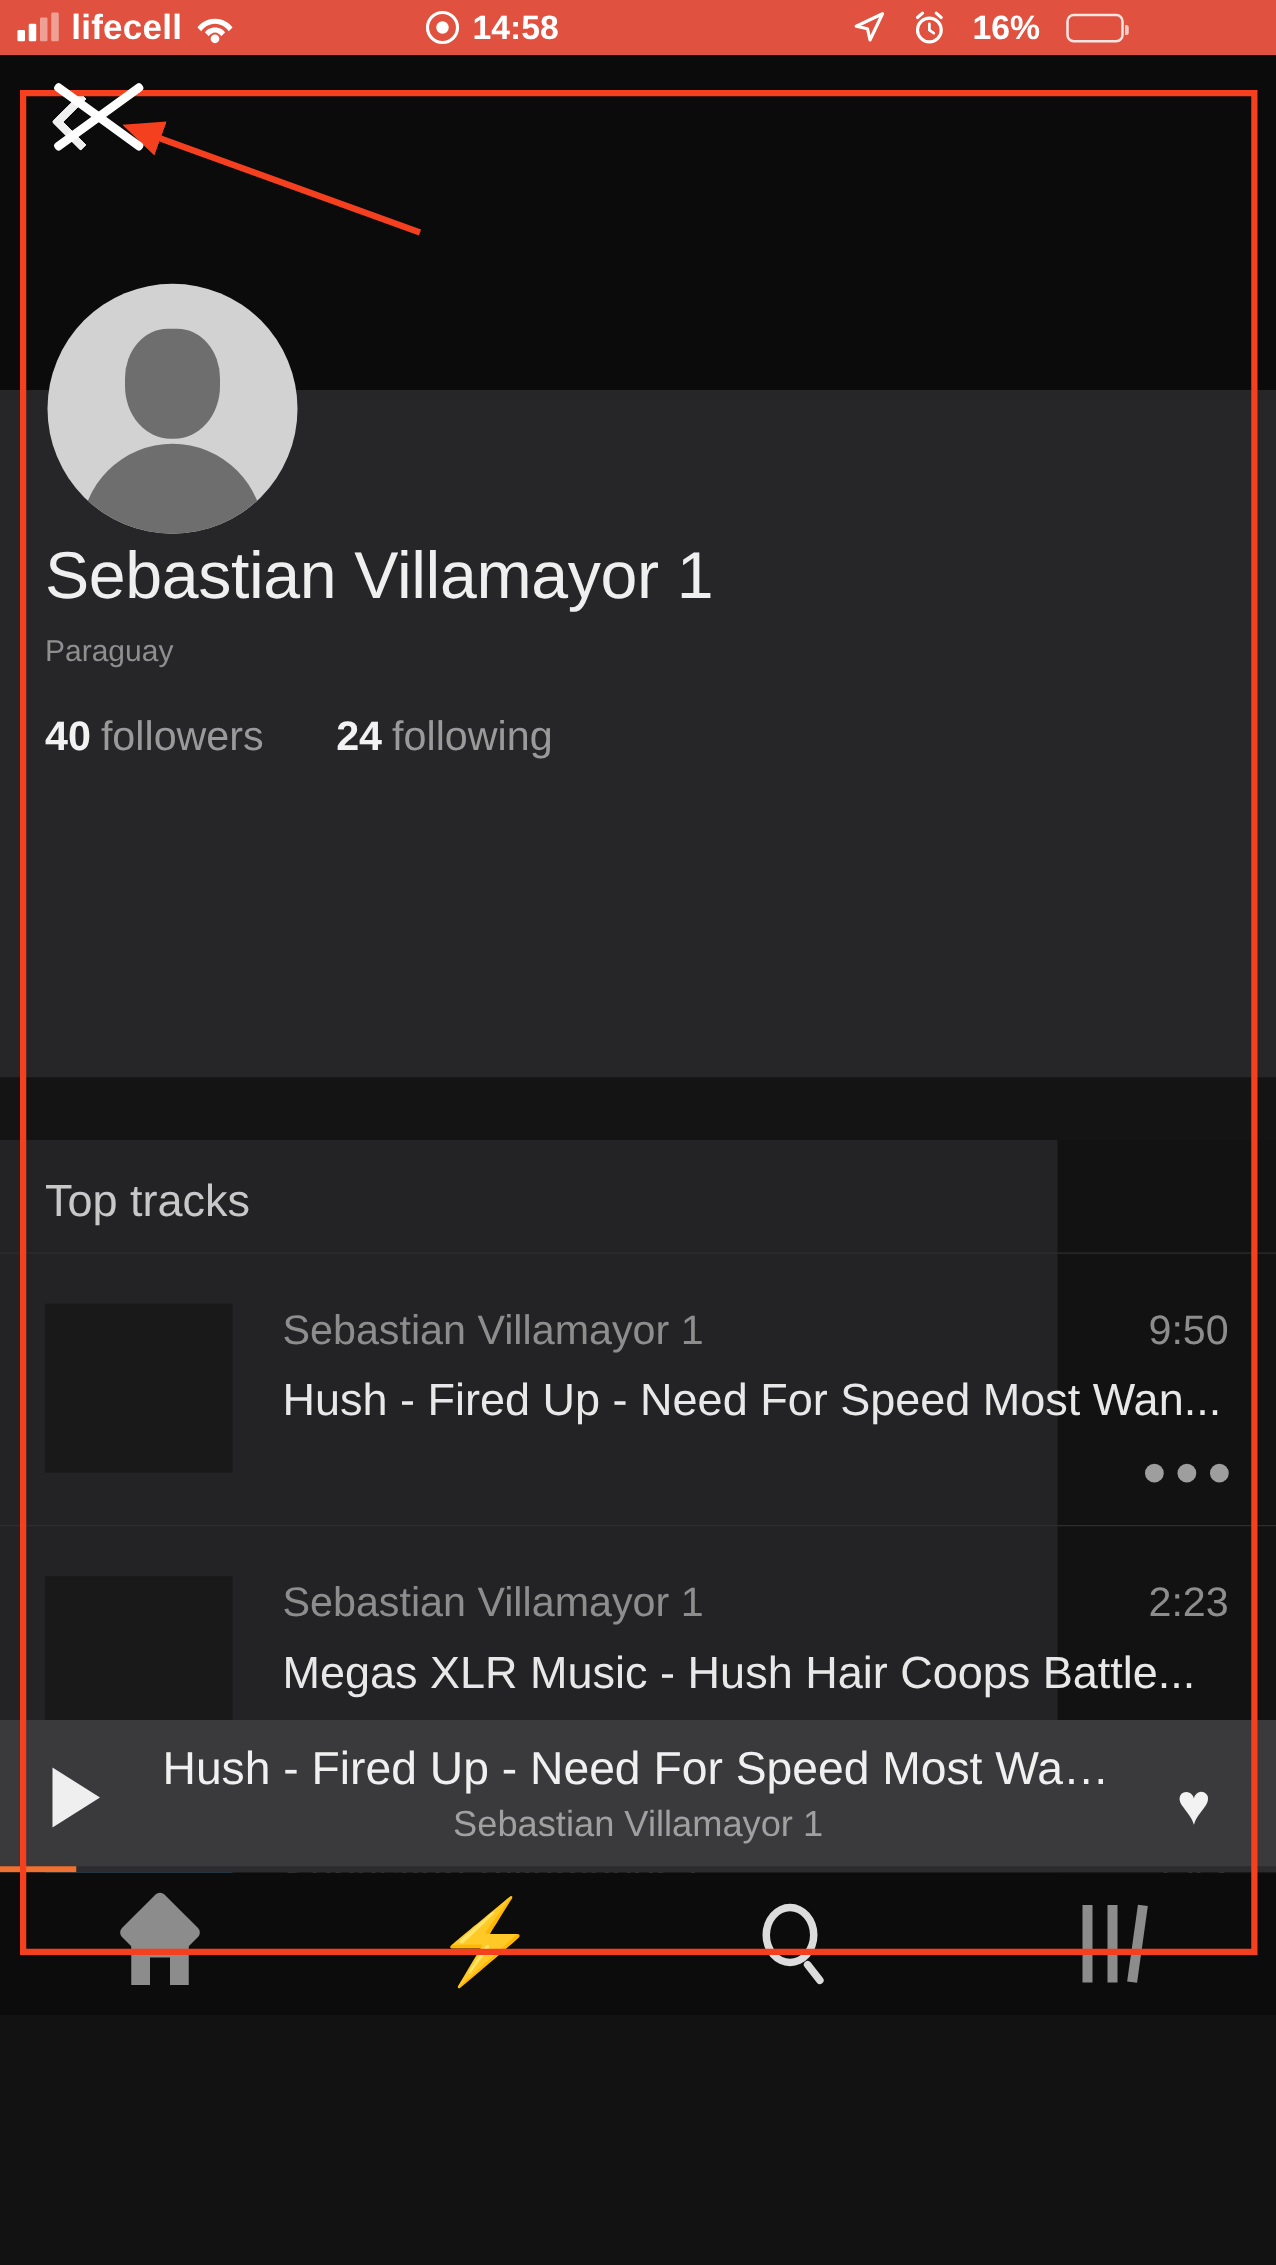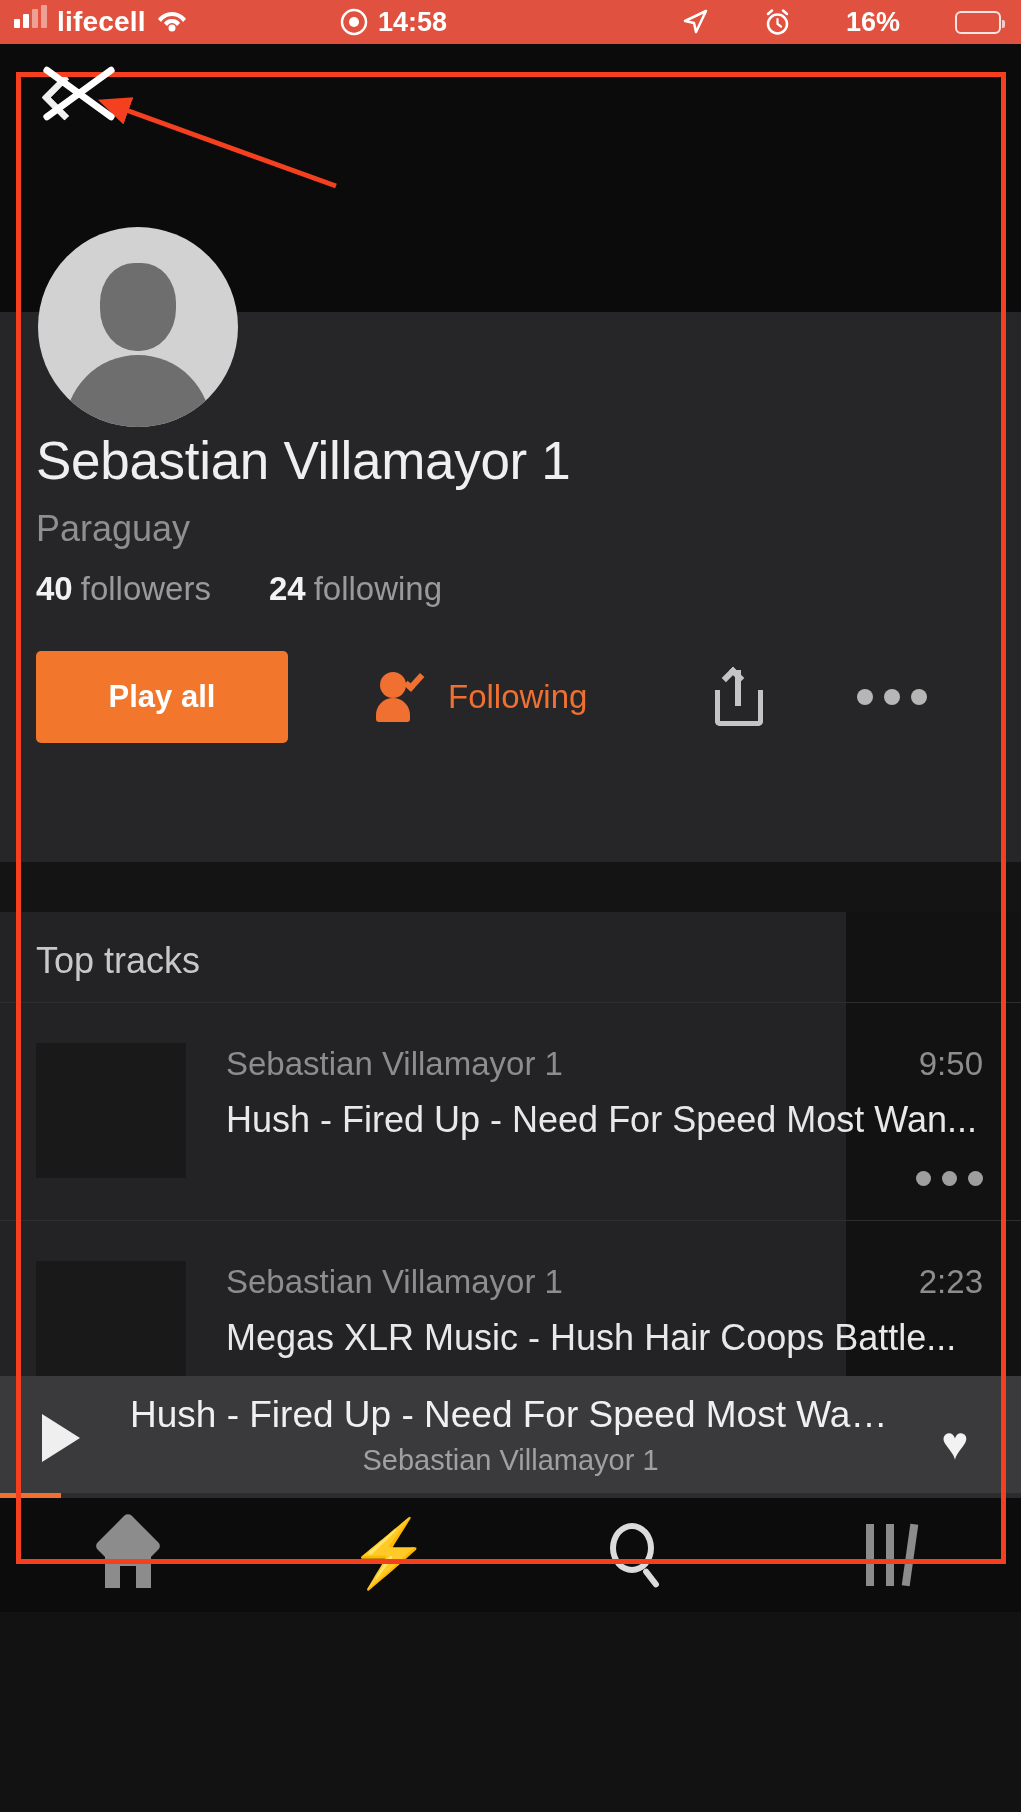--- a/index.html
+++ b/index.html
@@ -10,23 +10,23 @@
     overflow:hidden;
   }
   #screen { position:relative; width:1021px; height:1812px; background:#1c1c1c; }
 
   
   .statusbar{
     position:absolute; top:0; left:0; width:1021px; height:44px;
     background:#e0523f; display:flex; align-items:center;
     color:#fff; font-size:27px; font-weight:bold;
   }
-  .sb-left{ display:flex; gap:10px; padding-left:14px; width:340px; }
+  .sb-left{ display:flex; align-items:center; gap:10px; padding-left:14px; width:340px; }
   .sb-center{ flex:1; display:flex; align-items:center; gap:10px; }
-  .sb-right{ display:flex; align-items:center; justify-content:space-between; gap:21px; padding-right:20px; width:340px; }
+  .sb-right{ display:flex; align-items:center; justify-content:flex-start; gap:21px; padding-right:20px; width:340px; }
   .bars{ display:flex; align-items:flex-end; gap:3px; height:22px; }
   .bars i{ display:block; width:6px; background:#fff; border-radius:1px; }
   .bars i:nth-child(1){ height:9px; }
   .bars i:nth-child(2){ height:14px; }
   .bars i:nth-child(3){ height:19px; opacity:.45; }
   .bars i:nth-child(4){ height:23px; opacity:.45; }
   .carrier{ font-size:28px; letter-spacing:.2px; }
   .battery{
     width:46px; height:23px; border:2.5px solid rgba(255,255,255,.85);
     border-radius:6px; position:relative; display:inline-block;
@@ -72,21 +72,21 @@
     position:absolute; left:50%; top:128px; transform:translateX(-50%);
     width:146px; height:120px; border-radius:74px 74px 0 0; background:#6e6e6e;
   }
 
   .display-name{
     position:absolute; left:36px; top:118px;
     font-size:53px; color:#efefef; font-weight:400; letter-spacing:-.3px; white-space:nowrap;
   }
   .location{
     position:absolute; left:36px; top:196px;
-    font-size:36px; color:#8f8f8f;
+    font-size:24px; color:#8f8f8f;
   }
   .stats{
     position:absolute; left:36px; top:258px;
     display:flex; gap:58px; align-items:baseline;
     font-size:33px; color:#9a9a9a;
   }
   .stats b{ color:#f2f2f2; font-weight:bold; margin-right:8px; }
 
   .actions{
     position:absolute; left:0; top:330px; width:1021px; height:110px;
@@ -312,44 +312,20 @@
 
       <div class="stats">
         <div>
           <b>40</b><span>followers</span>
         </div>
         <div>
           <b>24</b><span>following</span>
         </div>
       </div>
 
-      <div class="actions">
-        <div class="play-all">Play all</div>
-
-        <div class="following">
-          <span class="follow-ico">
-            <span class="fh"></span>
-              <span class="fb"></span>
-              <span class="ck"></span>
-          </span>
-          <span>Following</span>
-        </div>
-
-        <div class="share-btn">
-          <span class="tray"></span>
-          <span class="stem"></span>
-            <span class="tip"></span>
-        </div>
-
-        <div class="more-btn">
-          <i></i>
-            <i></i>
-            <i></i>
-        </div>
-      </div>
     </div>
 
     <div class="divider-band"></div>
 
     <div class="tracks-wrap">
       <div class="section-title">Top tracks</div>
 
       <div class="track" style="top:90px;">
         <div class="thumb"></div>
         <div class="t-artist">Sebastian Villamayor 1</div>

